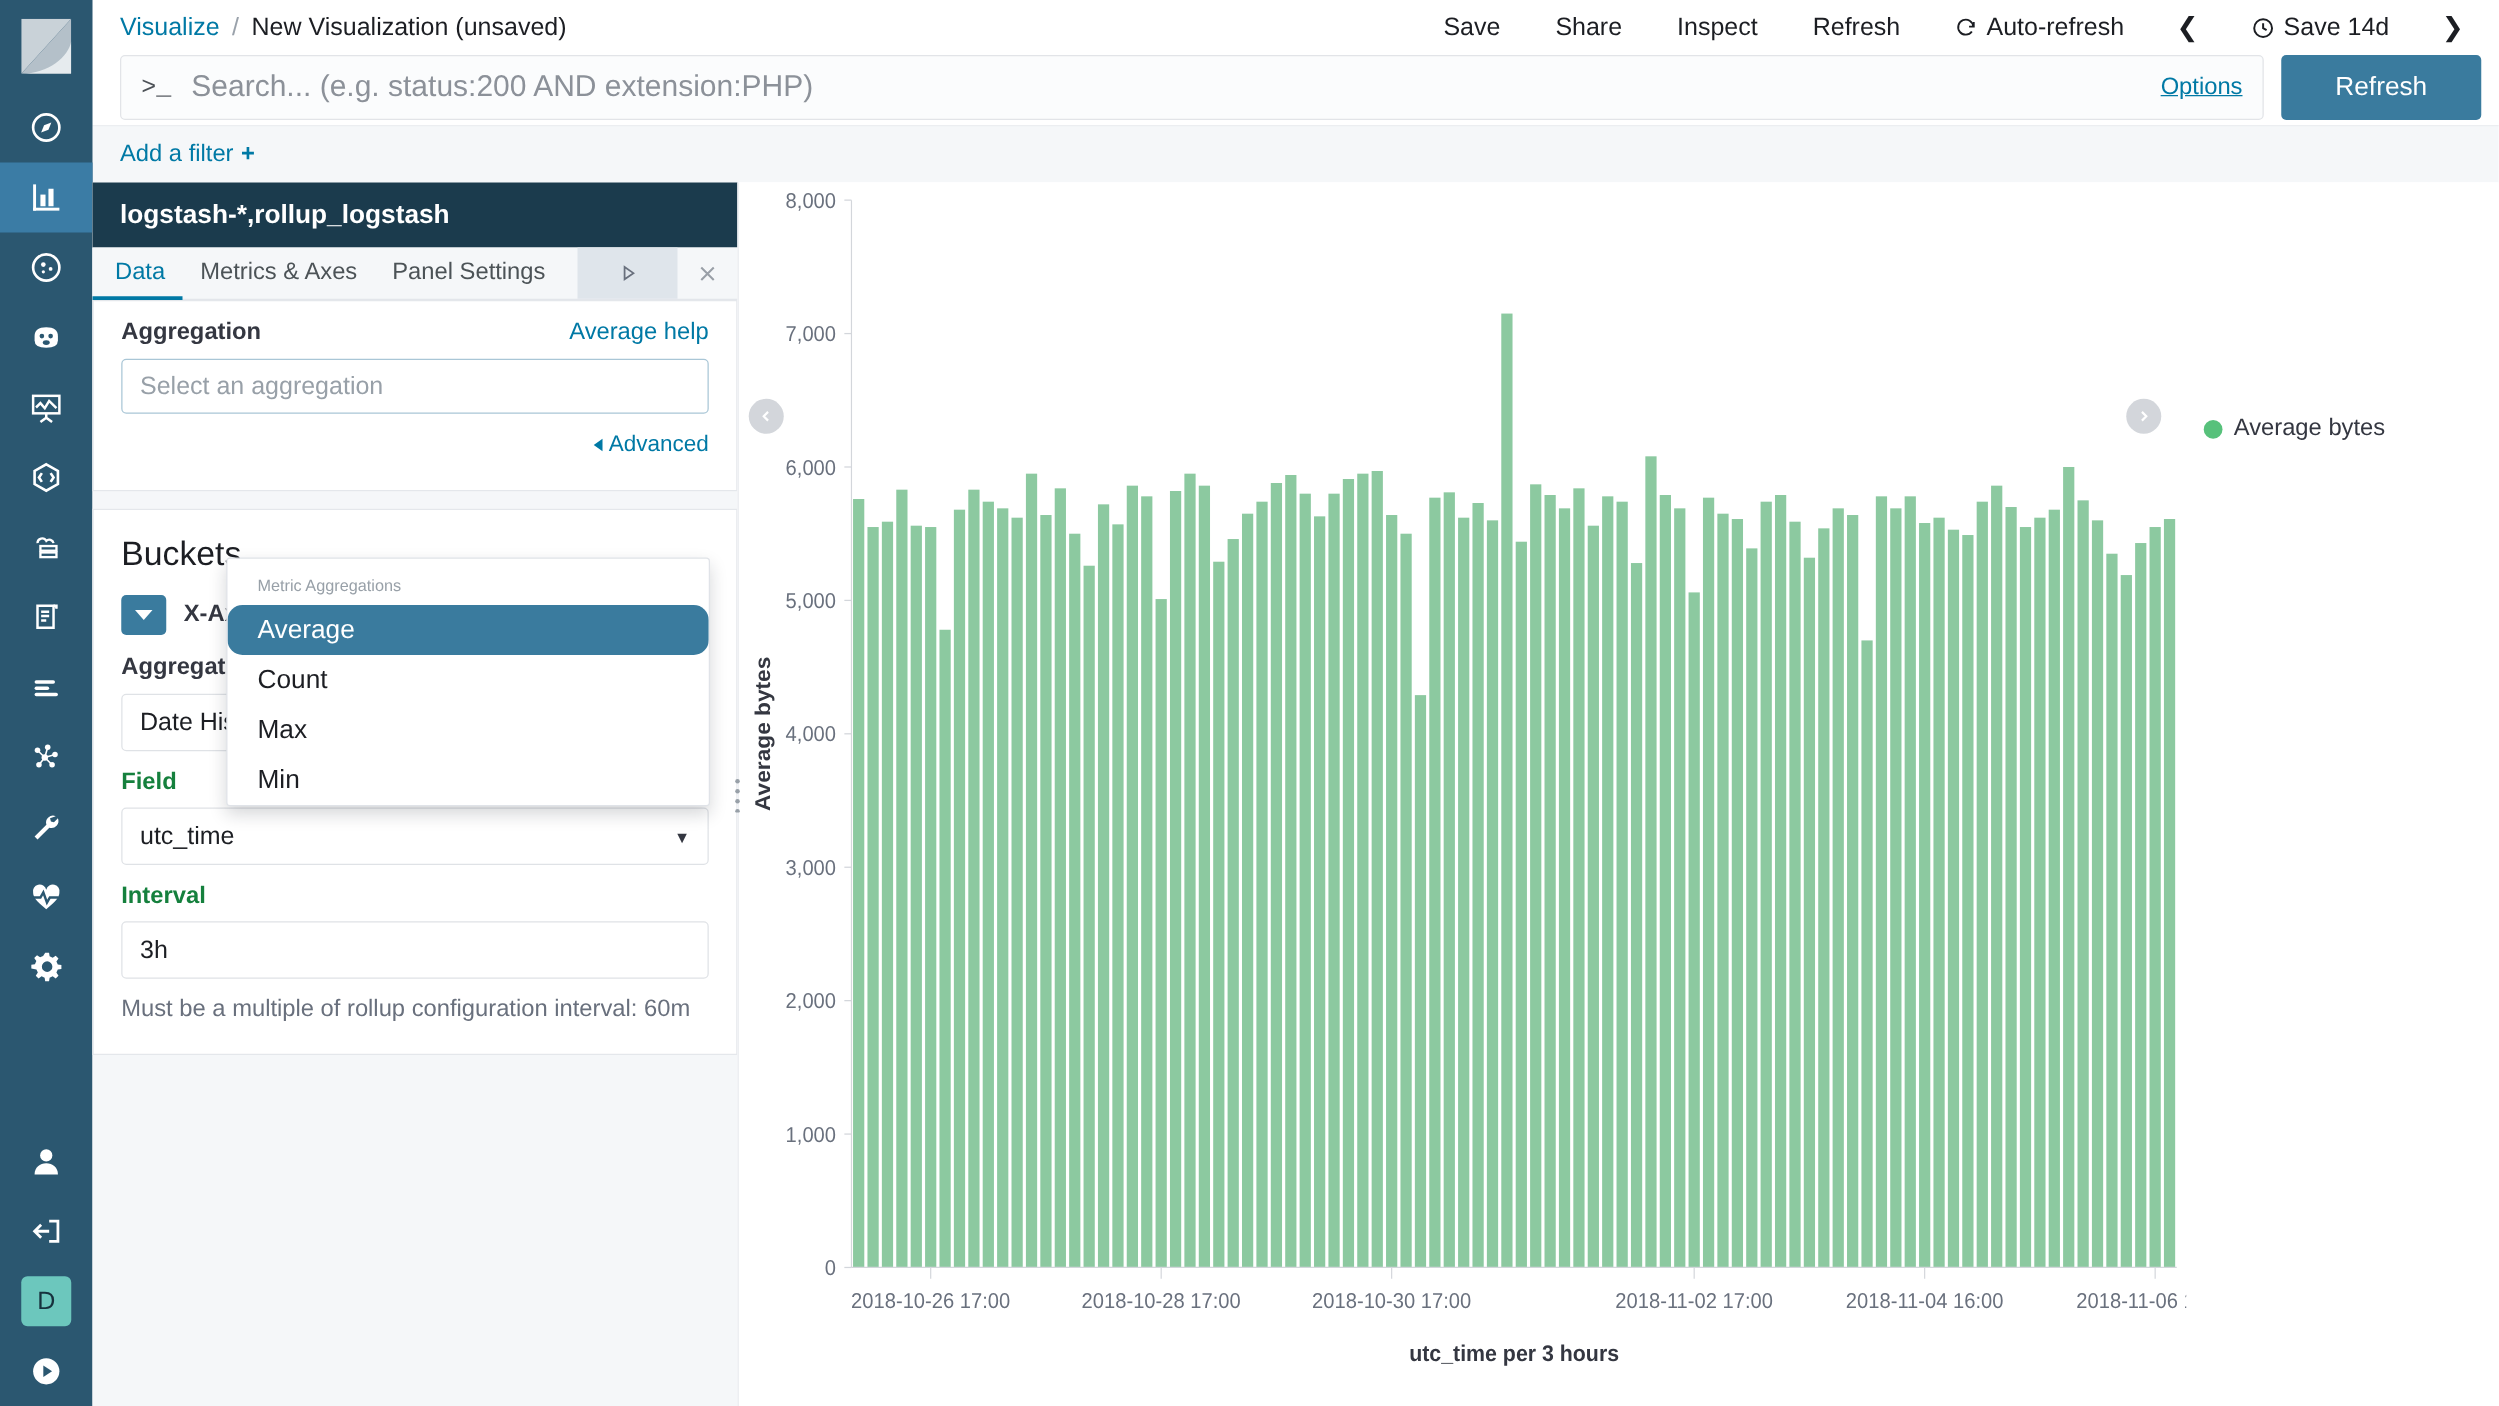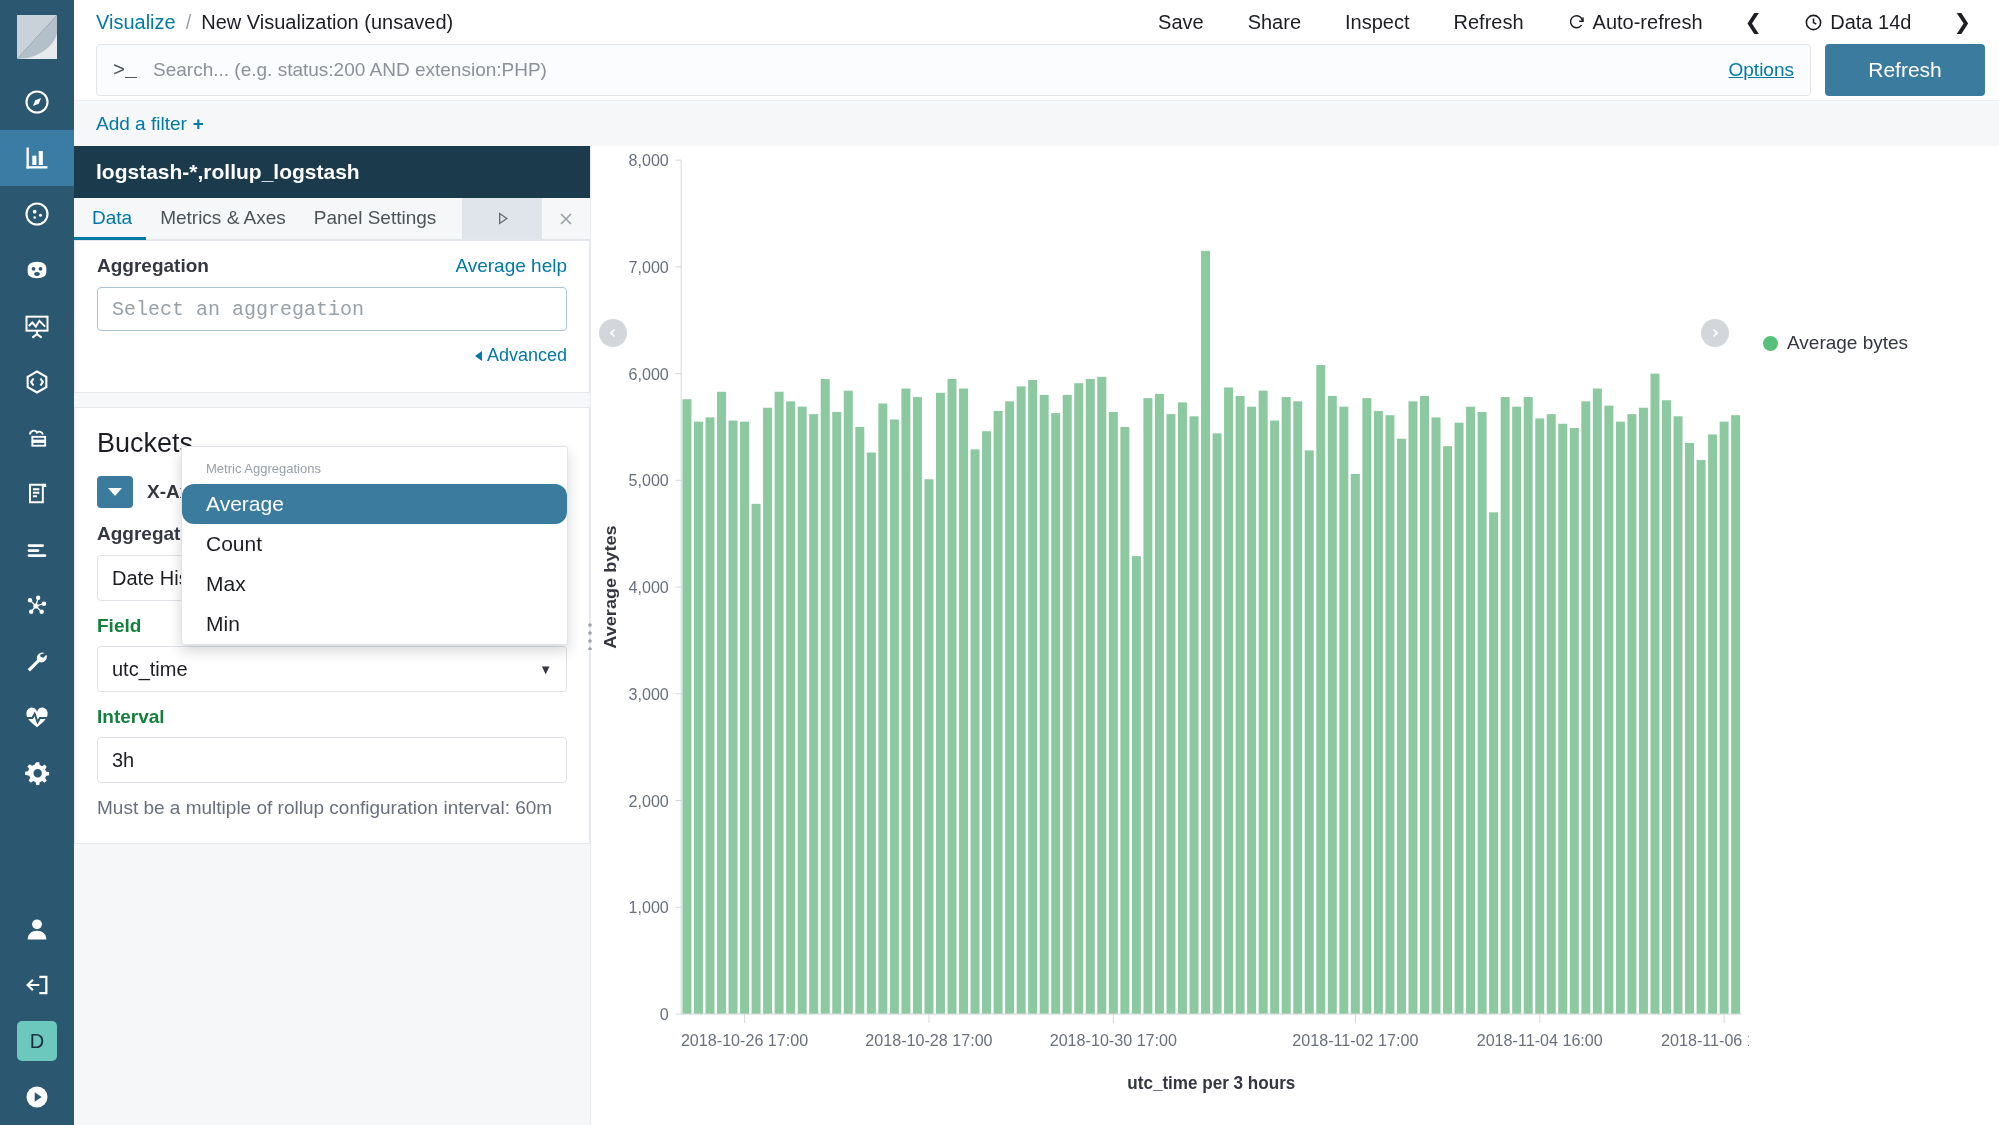--- a/index.html
+++ b/index.html
@@ -56,21 +56,21 @@
   .querybar {
     flex: 0 0 56px; display: flex; align-items: stretch; padding: 0 0 0 22px; gap: 0;
     background: #ffffff;
   }
   .query-input {
     flex: 1 1 auto; display: flex; align-items: center;
     background: #fbfcfd; border: 1px solid #e2e4e8; border-radius: 4px;
     height: 52px; padding: 0 16px; gap: 16px; min-width: 0;
   }
   .prompt-glyph { color: #4d5258; font-size: 20px; font-family: "Liberation Mono", monospace; }
-  .query-placeholder { color: #8c9199; font-size: 19px; flex: 1 1 auto; }
+  .query-placeholder { color: #8c9199; font-size: 24px; flex: 1 1 auto; }
   .options-link { color: #0079a5; font-size: 19px; text-decoration: underline; }
   .refresh-btn {
     width: 160px; margin-left: 14px; margin-right: 14px;
     background: #3a7b9e; color: #fff; border: none; border-radius: 4px;
     font-size: 21px; font-family: "Liberation Sans", sans-serif;
     display: flex; align-items: center; justify-content: center;
     height: 52px; flex: 0 0 160px;
   }
 
   
@@ -119,21 +119,20 @@
   .row-label {
     display: flex; align-items: flex-end; justify-content: space-between;
     font-size: 19px; margin-bottom: 10px;
   }
   .row-label .lbl { font-weight: 700; color: #343741; }
   .row-label .help { color: #0079a5; }
   .select-box {
     height: 44px; border: 1px solid #a9c6d6; border-radius: 4px; background: #fff;
     display: flex; align-items: center; padding: 16px 14px; font-size: 20px; color: #98a0a8;
     width: 100%;
-    font-family: Liberation Mono, monospace;
   }
   .combo-box {
     height: 46px; border: 1px solid #dfe2e6; border-radius: 4px; background: #fff;
     display: flex; align-items: center; padding: 0 14px; font-size: 20px; color: #1c1e23;
     width: 100%; justify-content: space-between;
   }
   .combo-box .caret { color: #343741; font-size: 13px; }
   .dropdown {
     position: absolute; left: 107px; right: 22px; top: 206px;
     background: #ffffff; border: 1px solid #e0e3e8; border-radius: 3px;
@@ -362,21 +361,21 @@
             <path d="M19.4 11 A8 8 0 1 0 18 16.2"></path>
           </svg>
           <span>Auto-refresh</span>
         </span>
         <span class="chev">❮</span>
         <span class="tb-btn iconed">
           <svg width="19" height="19" viewBox="0 0 24 24" fill="none" stroke="#1c1e23" stroke-width="2">
             <circle cx="12" cy="12" r="9"></circle>
               <path d="M12 7 L12 12 L15.5 14"></path>
           </svg>
-          <span>Data 14d</span>
+          <span>Save 14d</span>
         </span>
         <span class="chev">❯</span>
       </div>
     </div>
 
     <div class="querybar">
       <div class="query-input">
         <span class="prompt-glyph">&gt;_</span>
         <span class="query-placeholder">Search... (e.g. status:200 AND extension:PHP)</span>
         <span class="options-link">Options</span>

